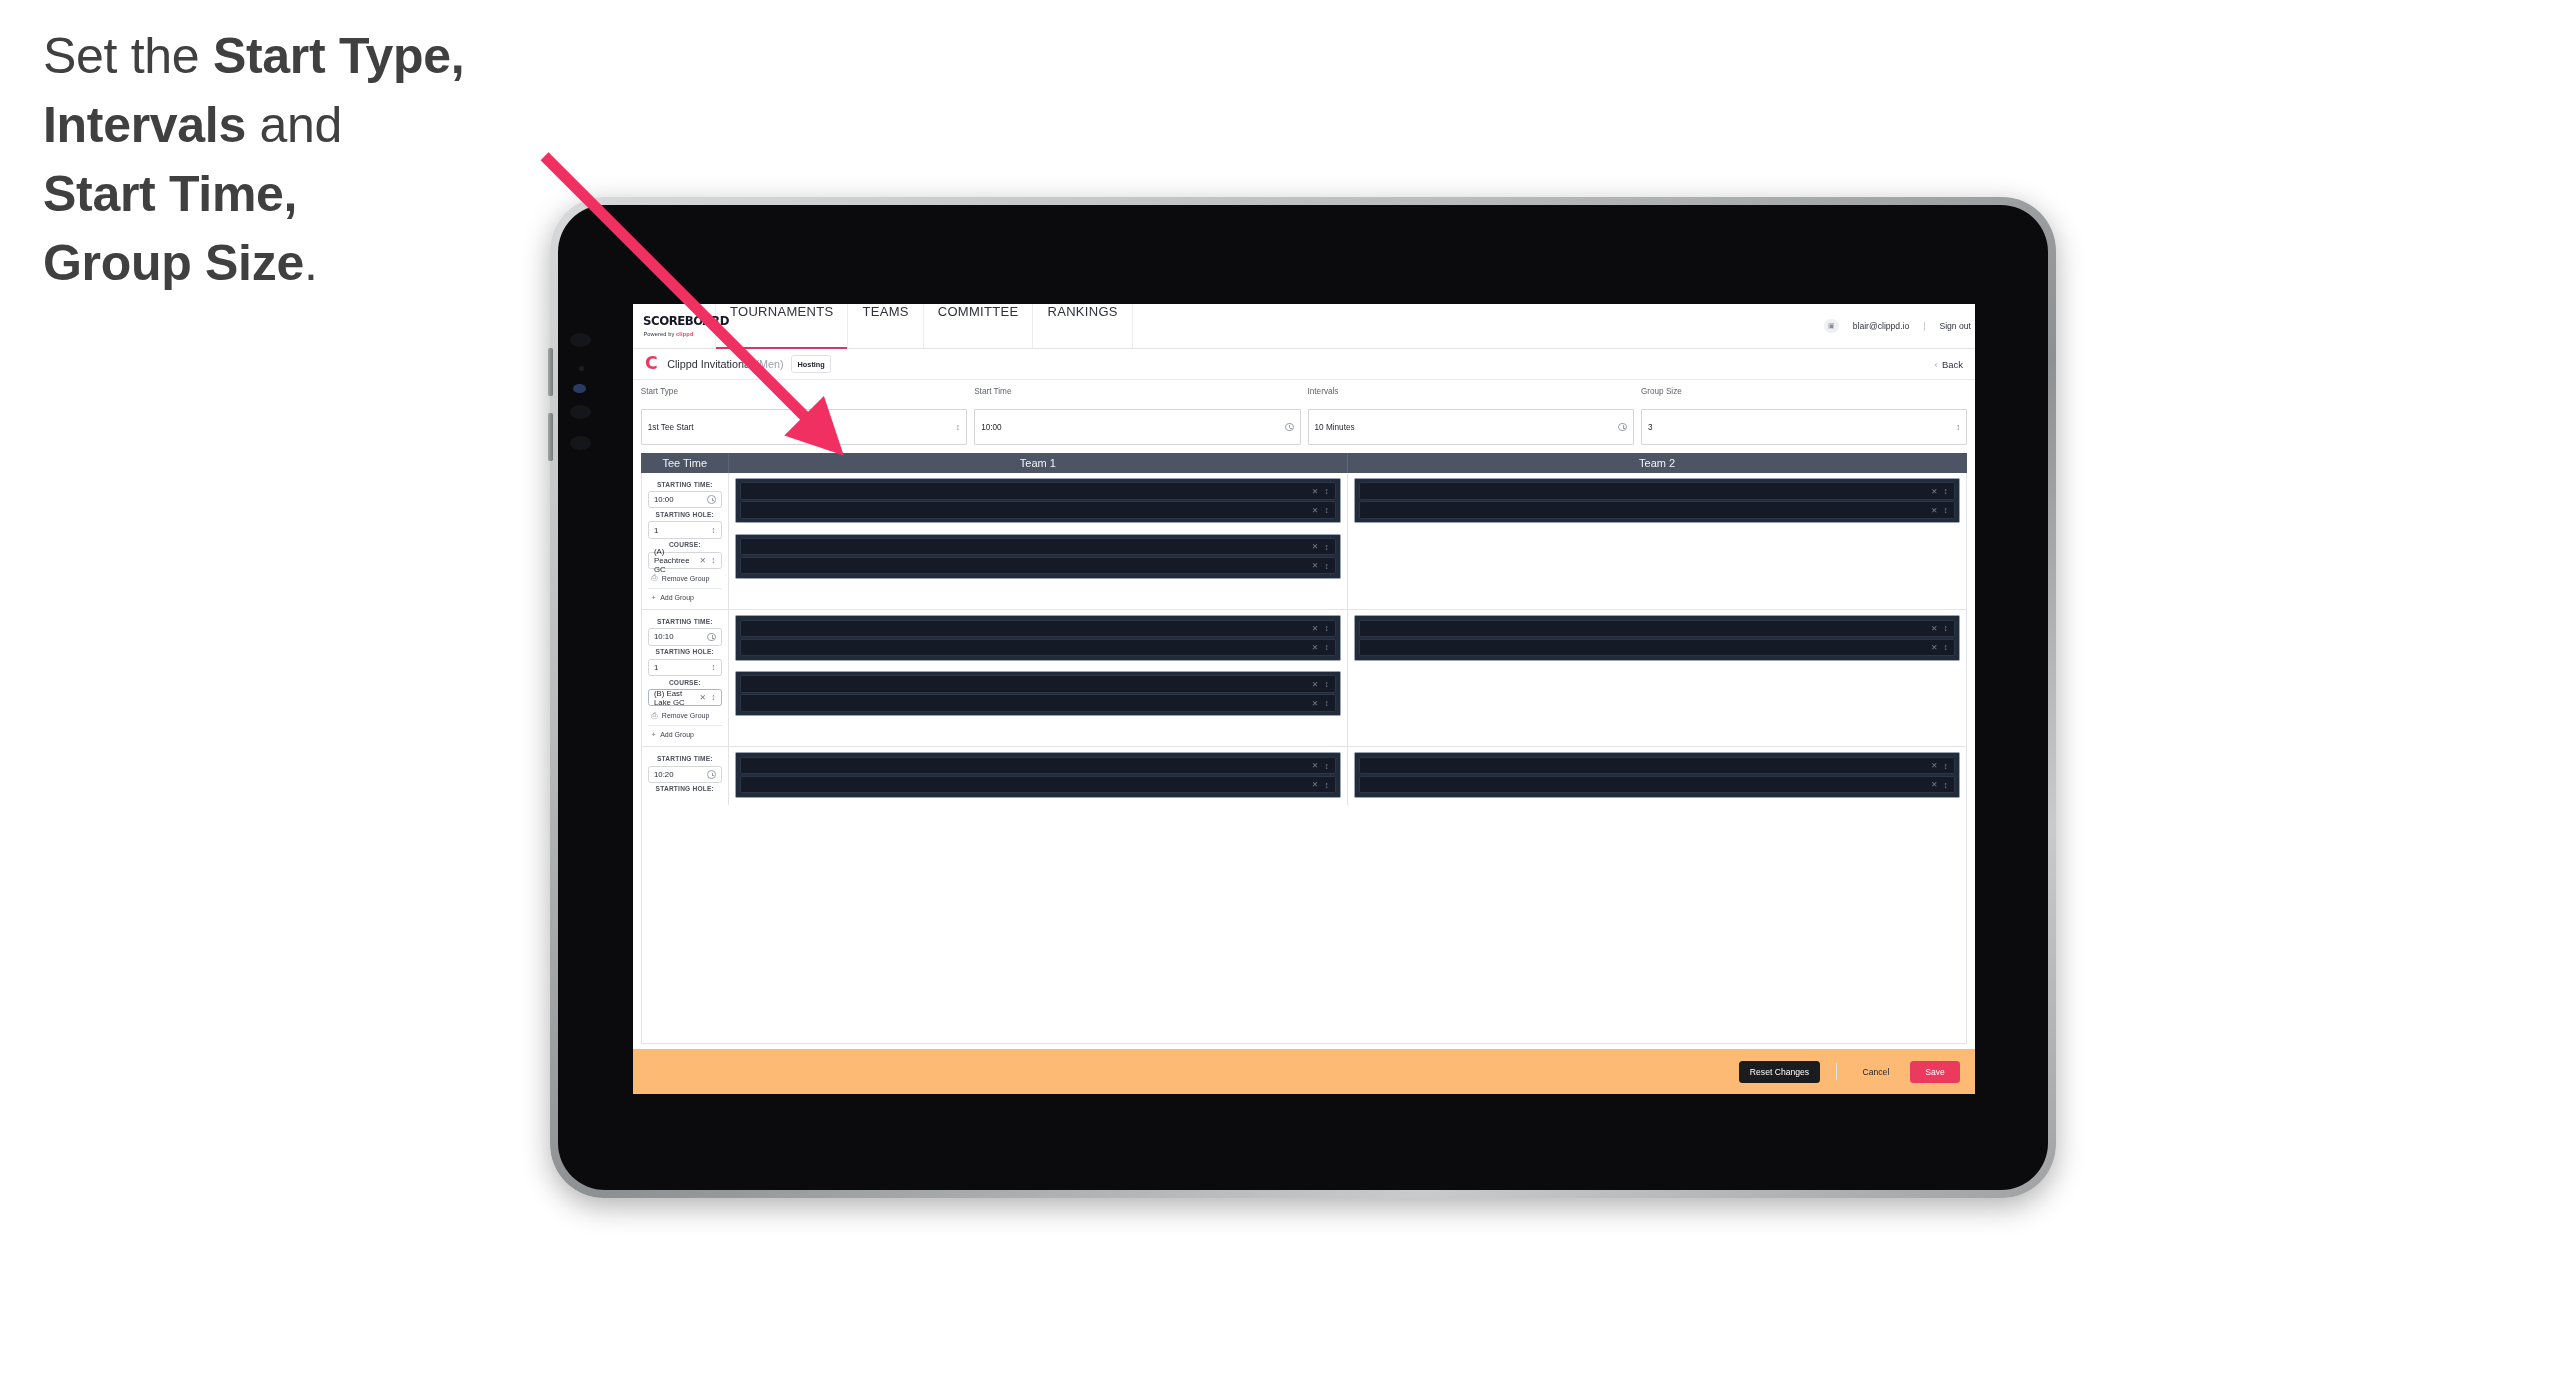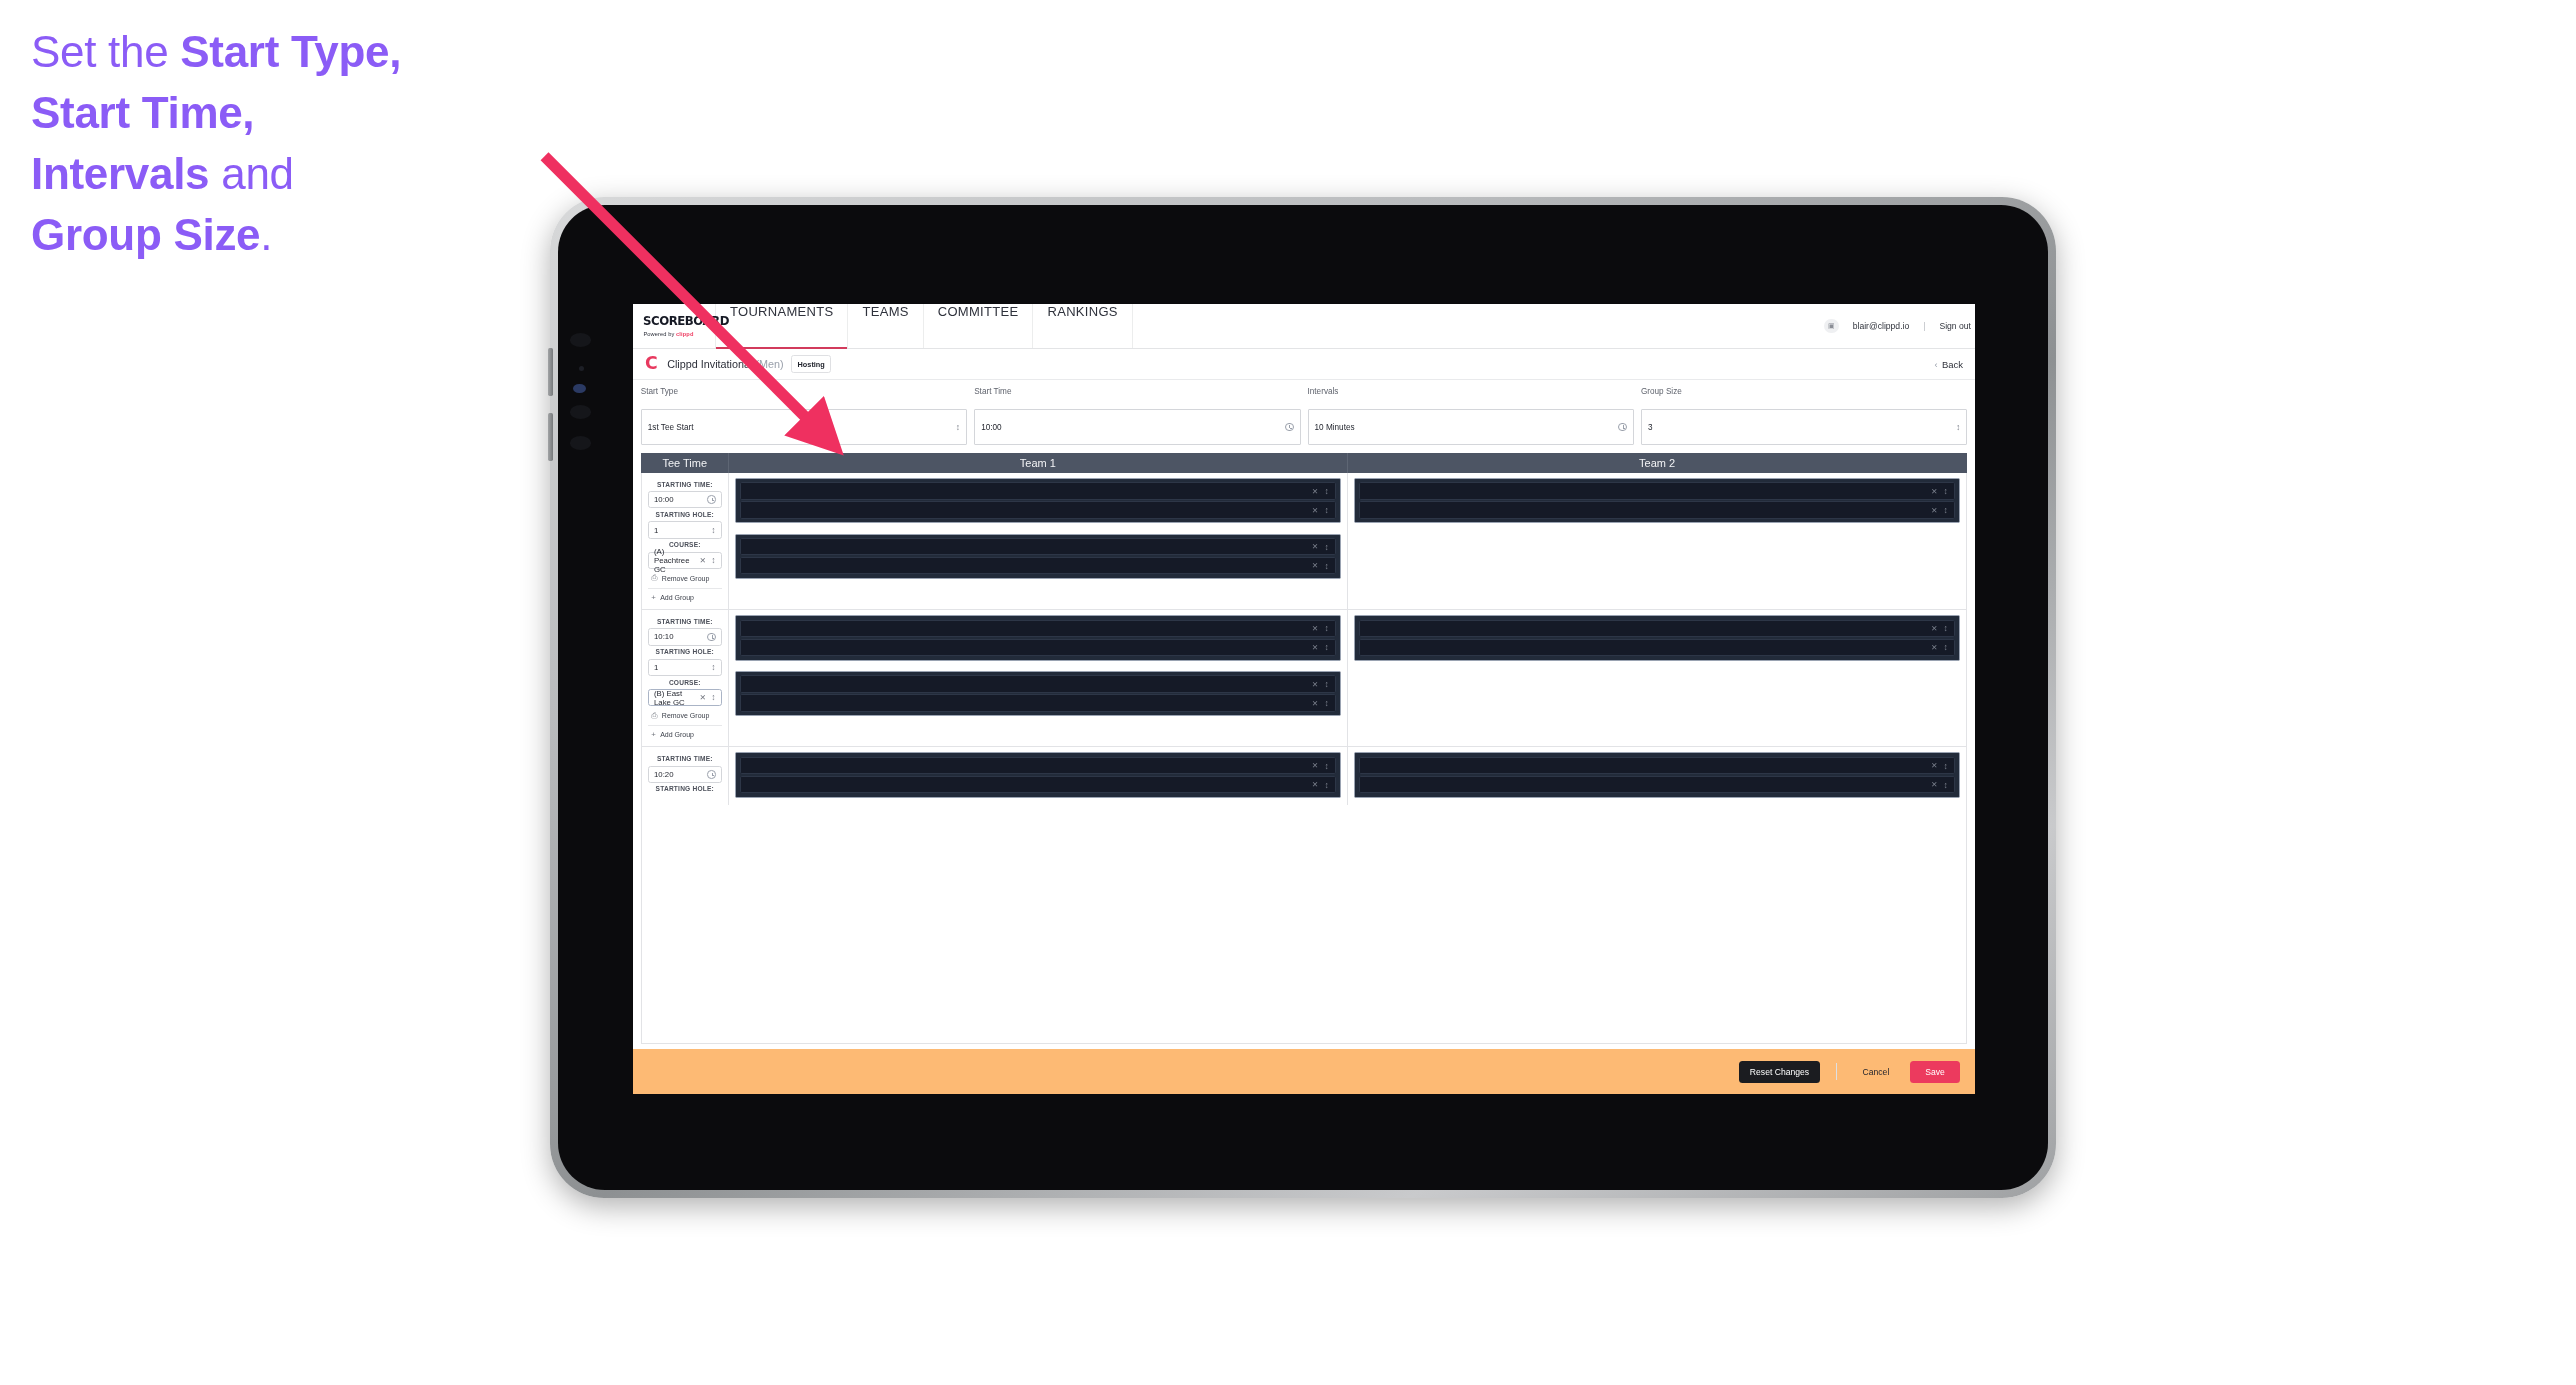--- a/index.html
+++ b/index.html
@@ -6,22 +6,22 @@
   html, body {
     width: 2576px; height: 1386px;
     background: #ffffff;
     font-family: "Liberation Sans", sans-serif;
     overflow: hidden;
   }
   .stage { position: relative; width: 2576px; height: 1386px; background:#fff; }
 
   
   .caption {
-    position: absolute; left: 31px; top: 22.4px; width: 570px;
-    font-size: 44px; line-height: 1.38; color: #8b5cf6;
+    position: absolute; left: 43px; top: 22.4px; width: 570px;
+    font-size: 50px; line-height: 1.38; color: #404040;
     letter-spacing: -0.3px;
   }
   .caption .b { font-weight: 700; }
   .caption .n { font-weight: 400; }
 
   
   .arrow-svg { position: absolute; left: 0; top: 0; width: 2576px; height: 1386px; pointer-events: none; }
 
   
   .tablet-outer {
@@ -235,22 +235,22 @@
     border-radius: 3.5px; padding: 6px 15.5px; margin-left: 10px; cursor: pointer;
   }
 </style>
 </head>
 <body>
 
 <div class="stage">
 
   <div class="caption">
     <div><span class="n">Set the </span><span class="b">Start Type,</span></div>
+    <div><span class="b">Intervals</span><span class="n"> and</span></div>
     <div><span class="b">Start Time,</span></div>
-    <div><span class="b">Intervals</span><span class="n"> and</span></div>
     <div><span class="b">Group Size</span><span class="n">.</span></div>
   </div>
 
   <div class="tablet-outer">
     <div class="speaker" style="left:311px; width:69px;"></div>
     <div class="speaker" style="left:397px; width:35px;"></div>
     <div class="sidebtn" style="top:151px; height:48px;"></div>
     <div class="sidebtn" style="top:216px; height:48px;"></div>
     <div class="tablet-inner">
       <div class="cam-dot" style="left:12px; top:128px; width:21.6px; height:14px;"></div>

